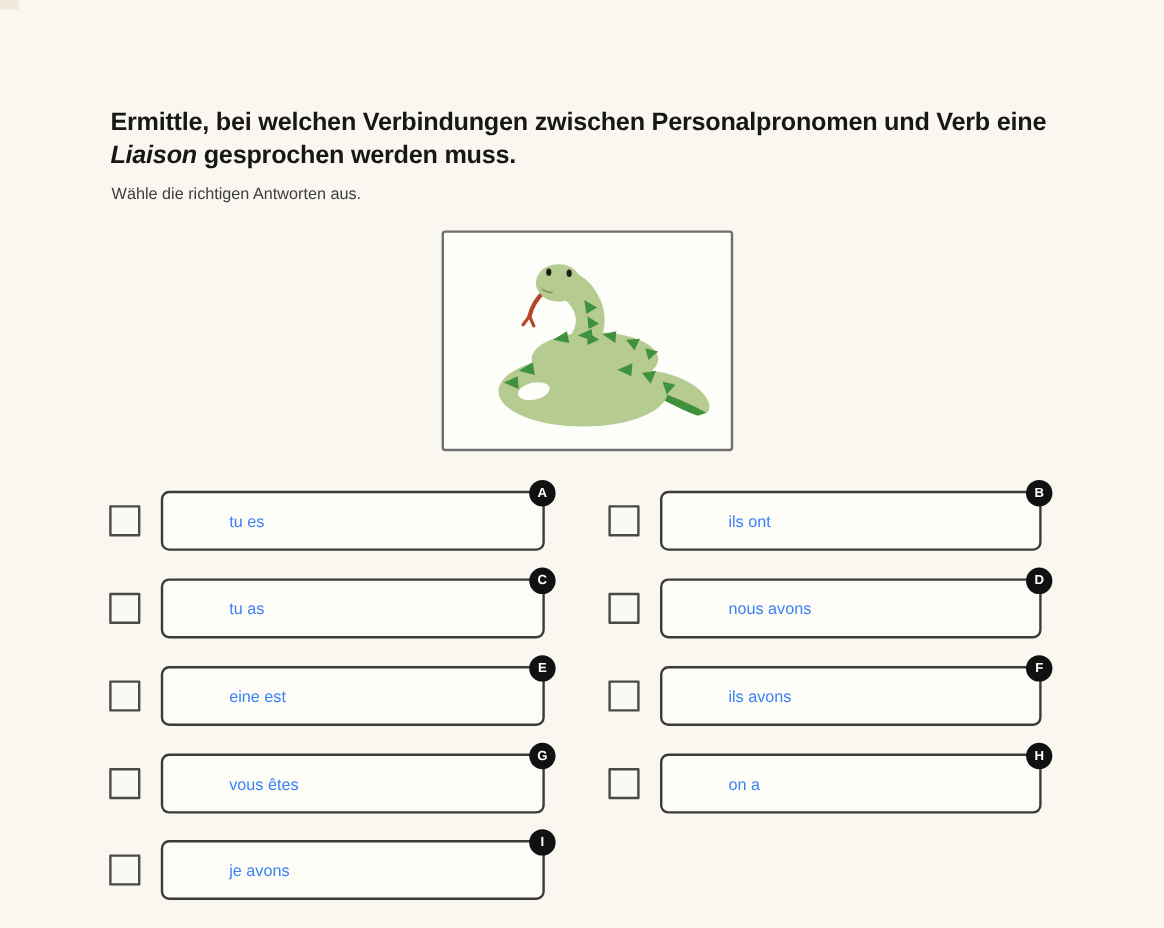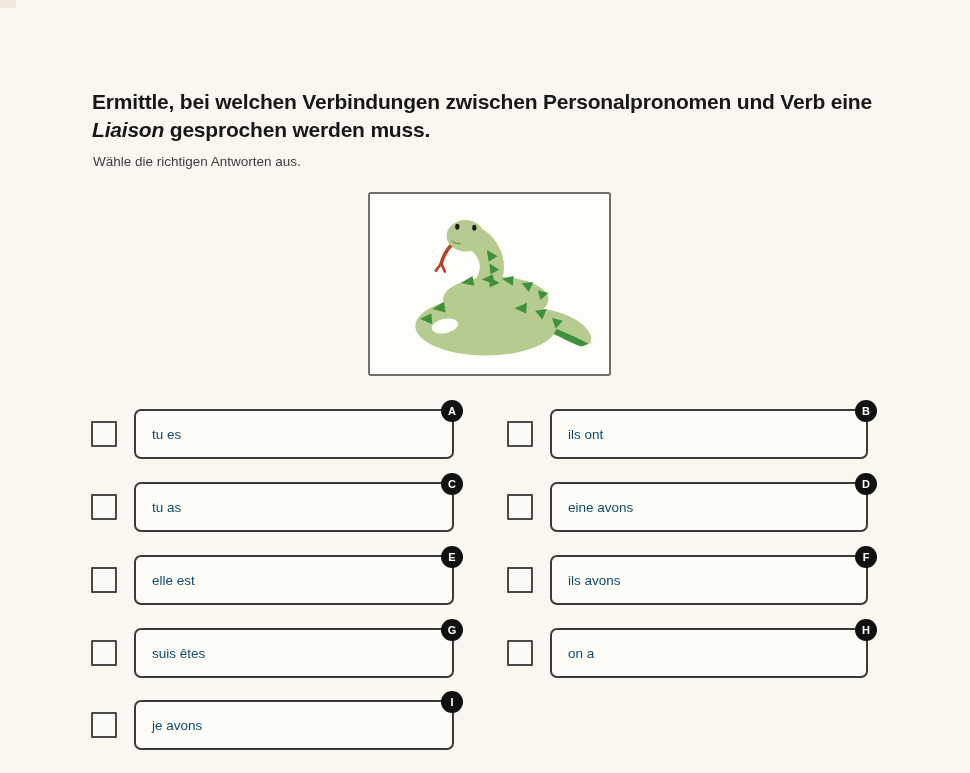--- a/index.html
+++ b/index.html
@@ -50,21 +50,21 @@
     position: relative; margin-left: 17px;
     height: 50px;
     background: #fefcf6;
     border: 2px solid #3b3b3b;
     border-radius: 7px;
     display: flex; align-items: center;
     padding-left: 16px;
     cursor: pointer;
   }
   .option-box .option-label {
-    font-size: 13.5px; color: #0c4a6e;
+    font-size: 13.5px; color: #3b82f6; margin-left: 39px;
   }
   .option-badge {
     position: absolute; right: -11px; top: -11px;
     width: 22px; height: 22px; border-radius: 50%;
     background: #111111; color: #fefefe;
     font-size: 11px; font-weight: 700;
     display: flex; align-items: center; justify-content: center;
     line-height: 1;
   }
   .w-left  { width: 320px; }
@@ -133,29 +133,29 @@
     <div class="option-checkbox"></div>
     <div class="option-box w-left">
       <span class="option-label">tu as</span>
       <span class="option-badge">C</span>
     </div>
   </div>
 
   <div class="option-row" style="left:91px; top:555px;">
     <div class="option-checkbox"></div>
     <div class="option-box w-left">
-      <span class="option-label">elle est</span>
+      <span class="option-label">eine est</span>
       <span class="option-badge">E</span>
     </div>
   </div>
 
   <div class="option-row" style="left:91px; top:628px;">
     <div class="option-checkbox"></div>
     <div class="option-box w-left">
-      <span class="option-label">suis êtes</span>
+      <span class="option-label">vous êtes</span>
       <span class="option-badge">G</span>
     </div>
   </div>
 
   <div class="option-row" style="left:91px; top:700px;">
     <div class="option-checkbox"></div>
     <div class="option-box w-left">
       <span class="option-label">je avons</span>
       <span class="option-badge">I</span>
     </div>
@@ -165,21 +165,21 @@
     <div class="option-checkbox"></div>
     <div class="option-box w-right">
       <span class="option-label">ils ont</span>
       <span class="option-badge">B</span>
     </div>
   </div>
 
   <div class="option-row" style="left:507px; top:482px;">
     <div class="option-checkbox"></div>
     <div class="option-box w-right">
-      <span class="option-label">eine avons</span>
+      <span class="option-label">nous avons</span>
       <span class="option-badge">D</span>
     </div>
   </div>
 
   <div class="option-row" style="left:507px; top:555px;">
     <div class="option-checkbox"></div>
     <div class="option-box w-right">
       <span class="option-label">ils avons</span>
       <span class="option-badge">F</span>
     </div>

